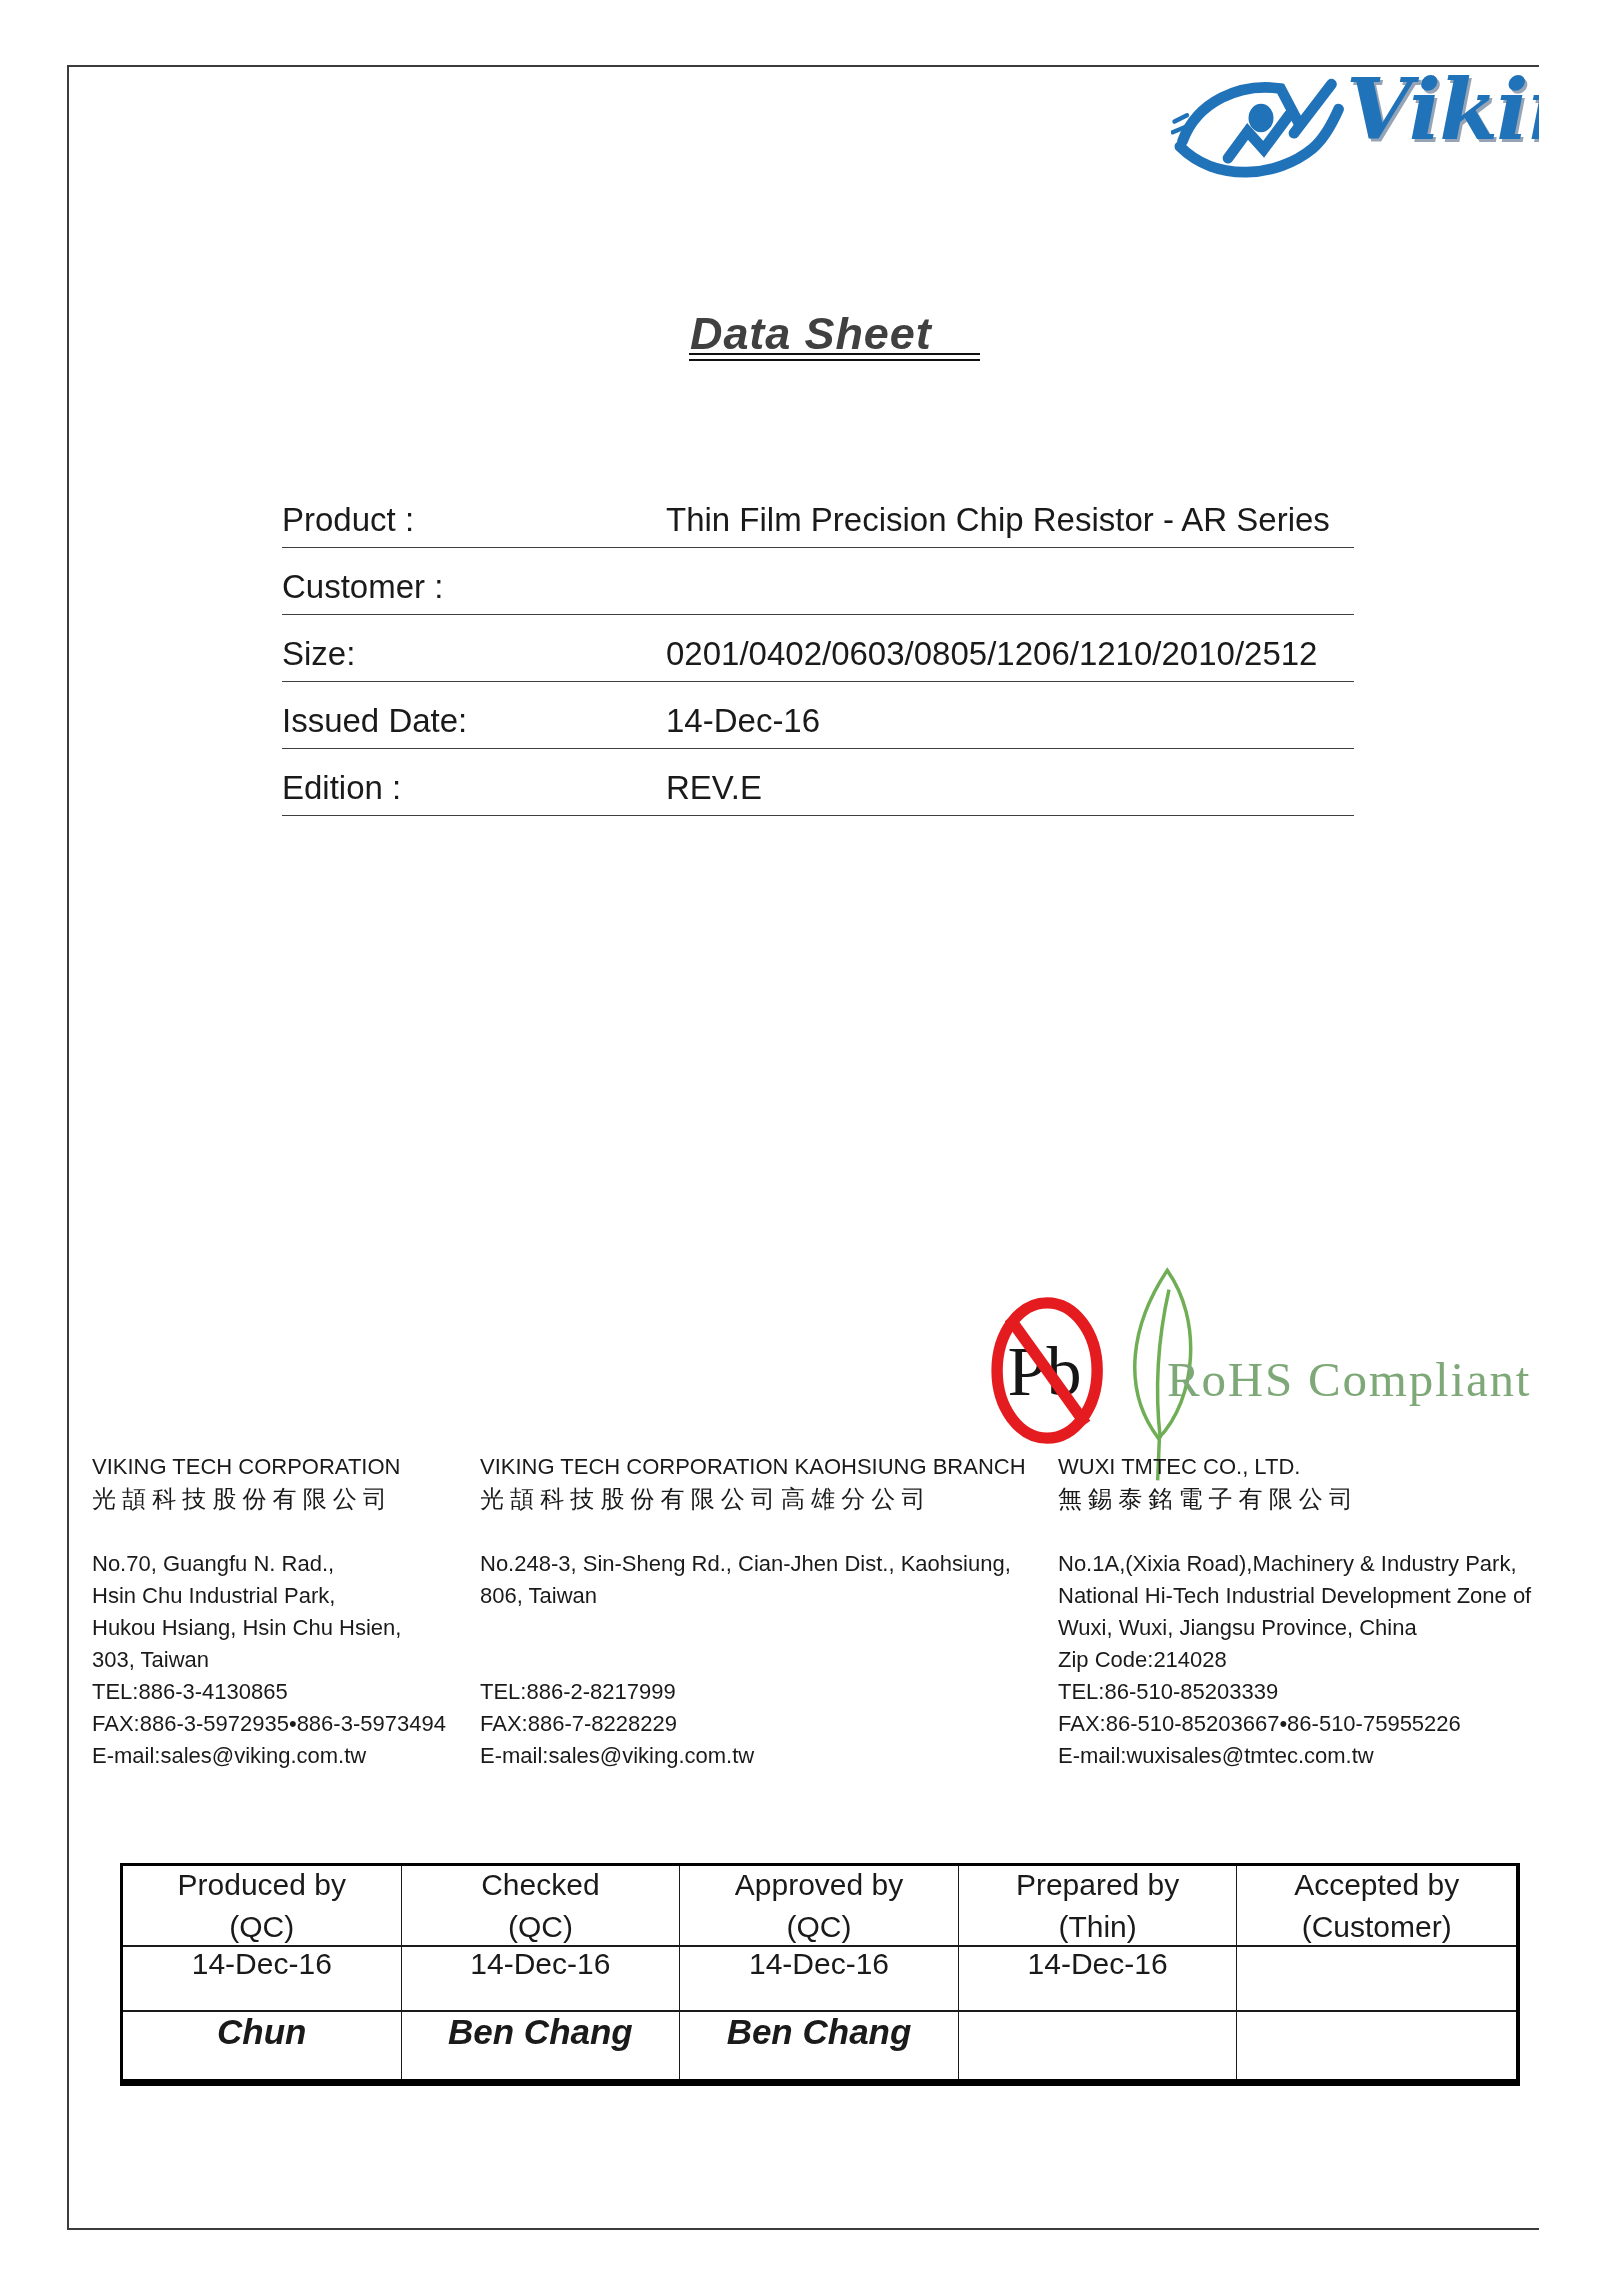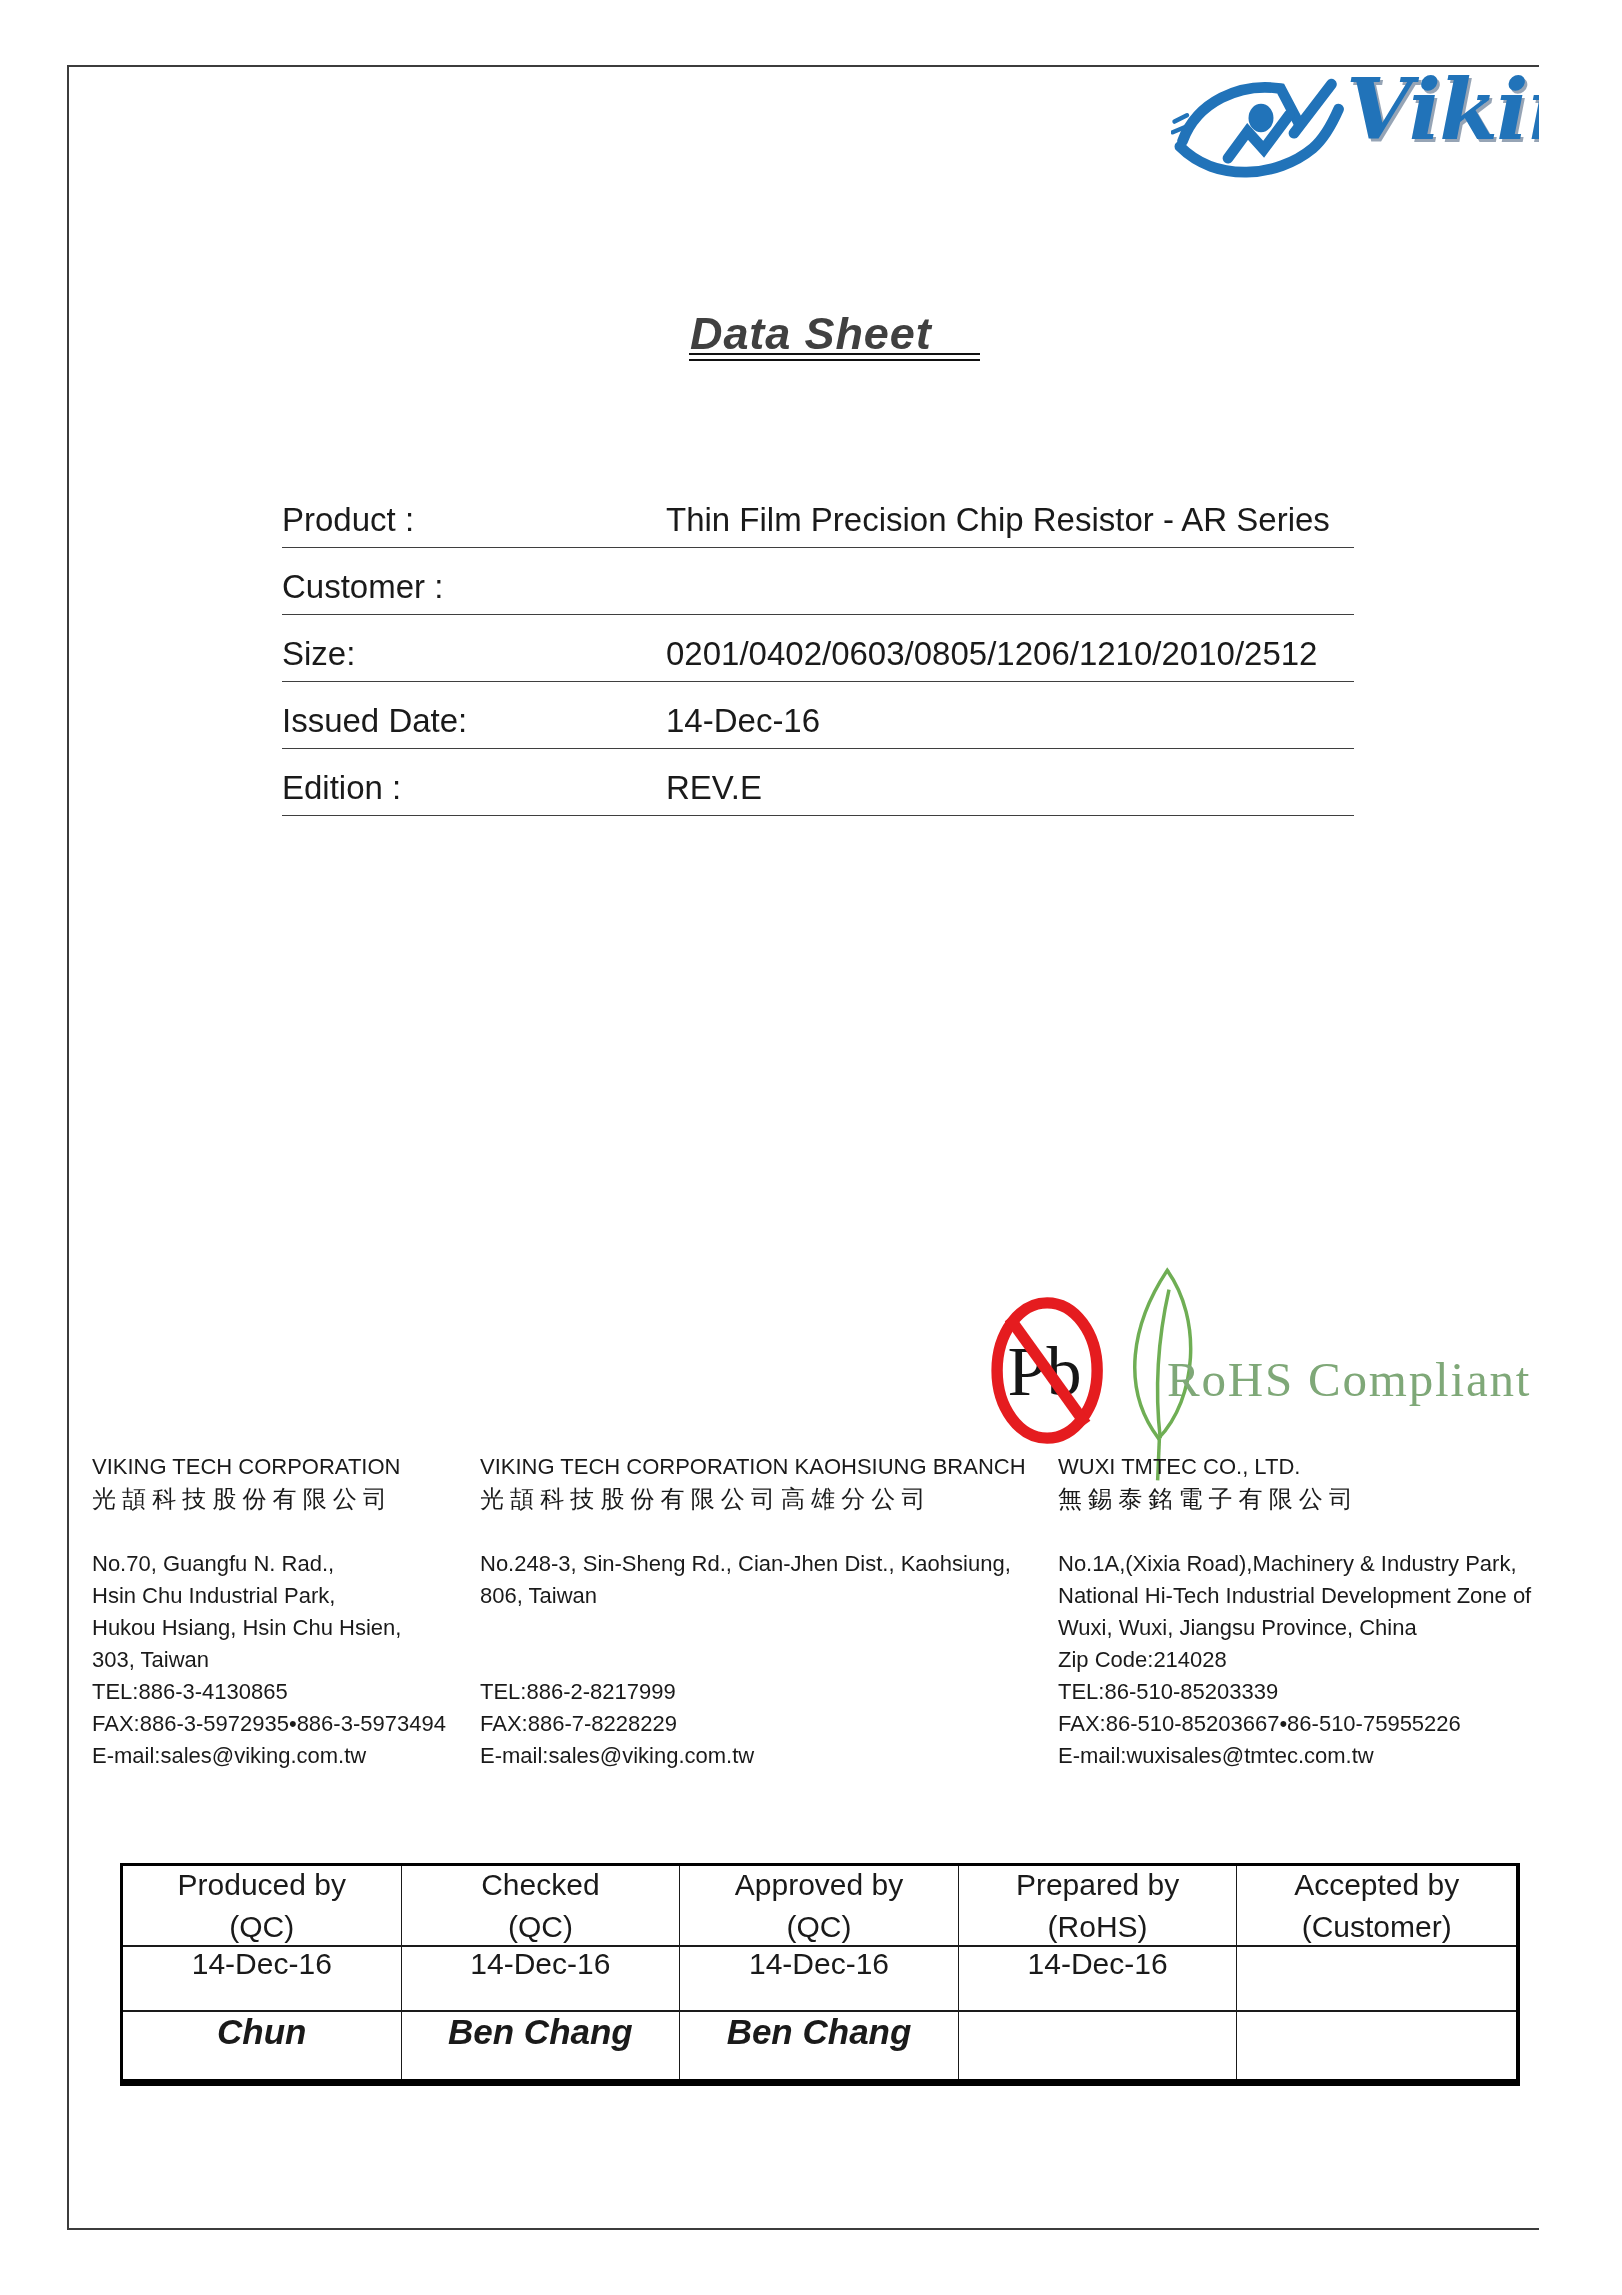--- a/index.html
+++ b/index.html
@@ -207,21 +207,21 @@
     <div class="cell">
       <span class="hline">Checked</span>
       <span class="hline">(QC)</span>
     </div>
     <div class="cell">
       <span class="hline">Approved by</span>
       <span class="hline">(QC)</span>
     </div>
     <div class="cell">
       <span class="hline">Prepared by</span>
-      <span class="hline">(RoHS)</span>
+      <span class="hline">(Thin)</span>
     </div>
     <div class="cell">
       <span class="hline">Accepted by</span>
       <span class="hline">(Customer)</span>
     </div>
 
     <div class="cell">
         <span>14-Dec-16</span>
       </div>
     <div class="cell">

